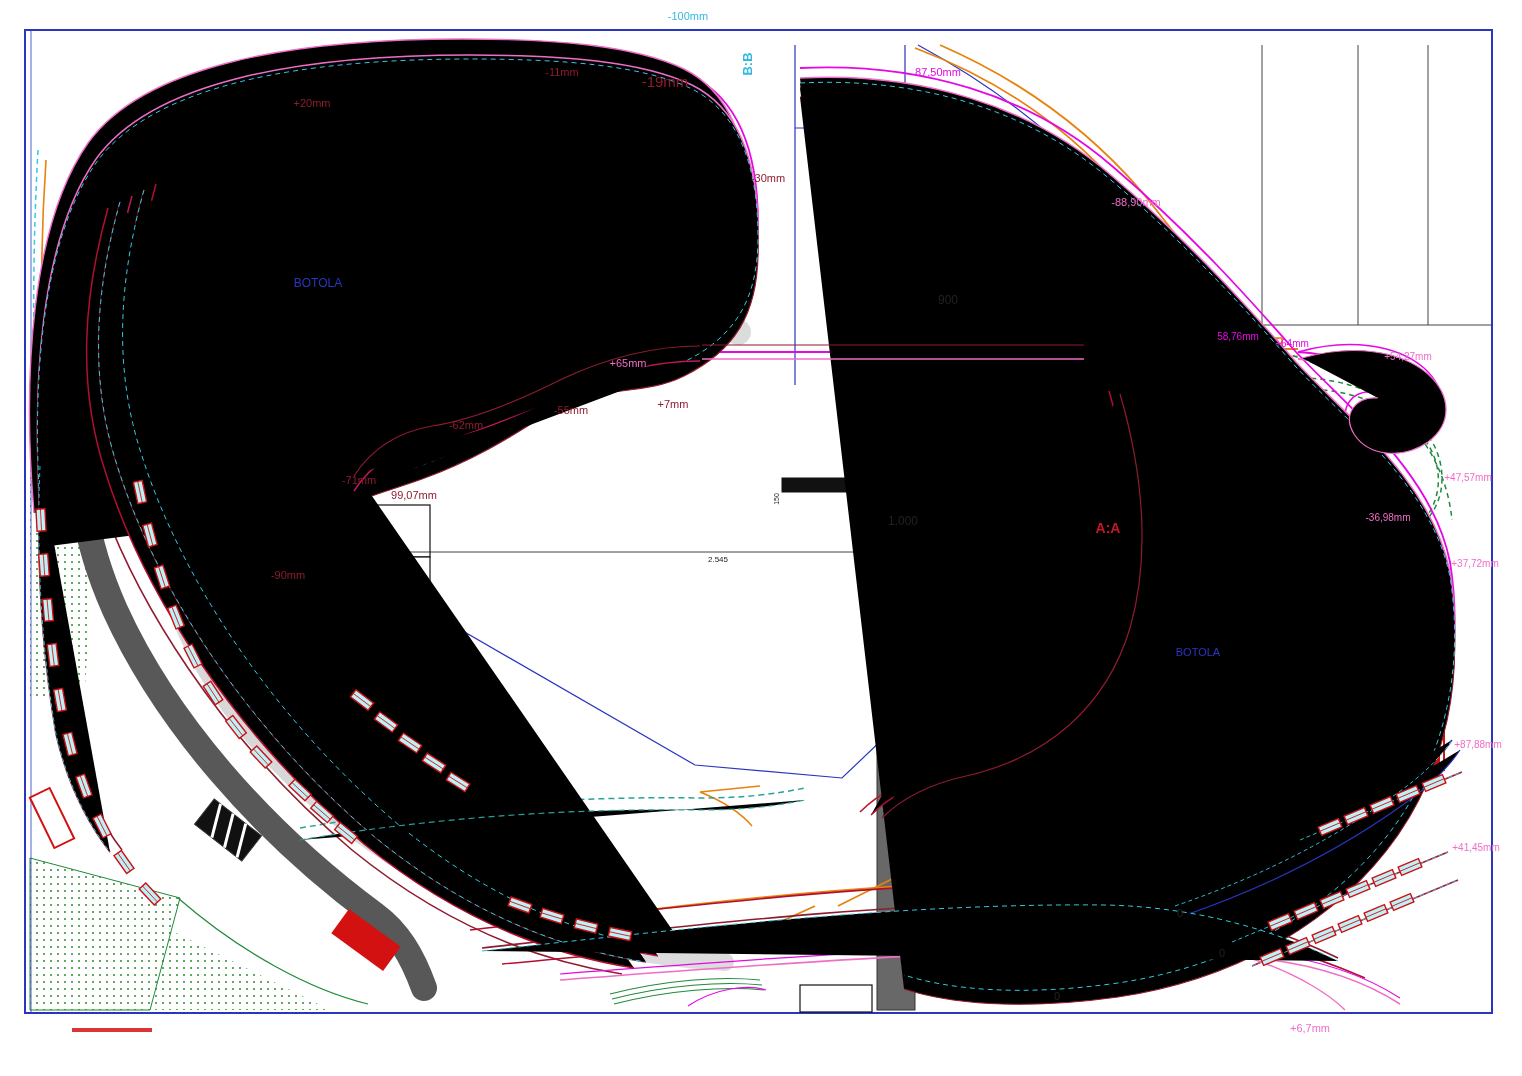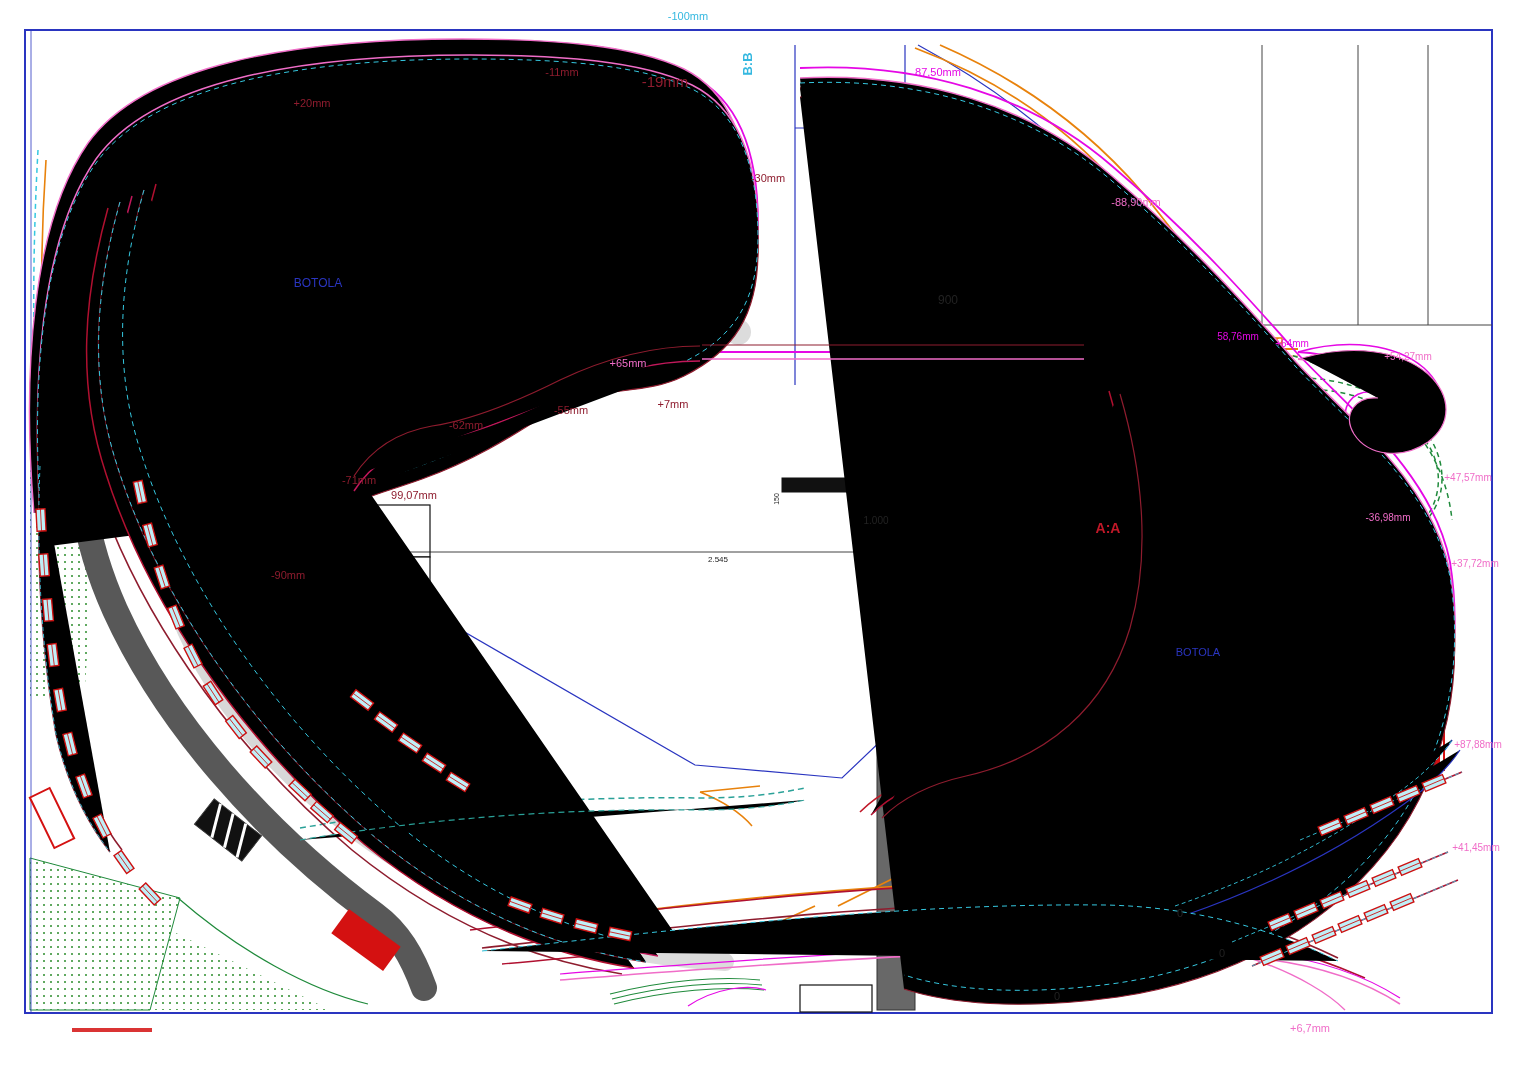--- a/index.html
+++ b/index.html
@@ -290,17 +290,17 @@
       <div class="lbl b" style="left: 1108px; top: 528px; color: rgb(192, 24, 40); font-size: 14px; transform: translate(-50%, -50%);">A:A</div>
       <div class="lbl" style="left: 318px; top: 283px; color: rgb(42, 53, 192); font-size: 12px; transform: translate(-50%, -50%);">BOTOLA</div>
       <div class="lbl" style="left: 1198px; top: 652px; color: rgb(42, 53, 192); font-size: 11px; transform: translate(-50%, -50%);">BOTOLA</div>
       <div class="lbl" style="left: 1478px; top: 745px; color: rgb(240, 109, 200); font-size: 10px; transform: translate(-50%, -50%);">+87,88mm</div>
       <div class="lbl" style="left: 1476px; top: 848px; color: rgb(240, 109, 200); font-size: 10px; transform: translate(-50%, -50%);">+41,45mm</div>
       <div class="lbl" style="left: 1310px; top: 1028px; color: rgb(240, 109, 200); font-size: 11px; transform: translate(-50%, -50%);">+6,7mm</div>
       <div class="lbl" style="left: 1180px; top: 913px; color: rgb(34, 34, 34); font-size: 11px; transform: translate(-50%, -50%);">0</div>
       <div class="lbl" style="left: 1222px; top: 953px; color: rgb(34, 34, 34); font-size: 11px; transform: translate(-50%, -50%);">0</div>
       <div class="lbl" style="left: 1057px; top: 996px; color: rgb(34, 34, 34); font-size: 11px; transform: translate(-50%, -50%);">0</div>
       <div class="lbl" style="left: 948px; top: 300px; color: rgb(34, 34, 34); font-size: 12px; transform: translate(-50%, -50%);">900</div>
-      <div class="lbl" style="left: 876px; top: 521px; color: rgb(34, 34, 34); font-size: 10px; transform: translate(-50%, -50%);">1.000</div>
+      <div class="lbl" style="left: 903px; top: 521px; color: rgb(34, 34, 34); font-size: 12px; transform: translate(-50%, -50%);">1.000</div>
       <div class="lbl" style="left: 718px; top: 560px; color: rgb(34, 34, 34); font-size: 8px; transform: translate(-50%, -50%);">2.545</div>
       <div class="lbl" style="left: 776px; top: 499px; color: rgb(34, 34, 34); font-size: 7px; transform: translate(-50%, -50%) rotate(-90deg);">150</div>
     </div>
 </div>
 
 </body></html>

